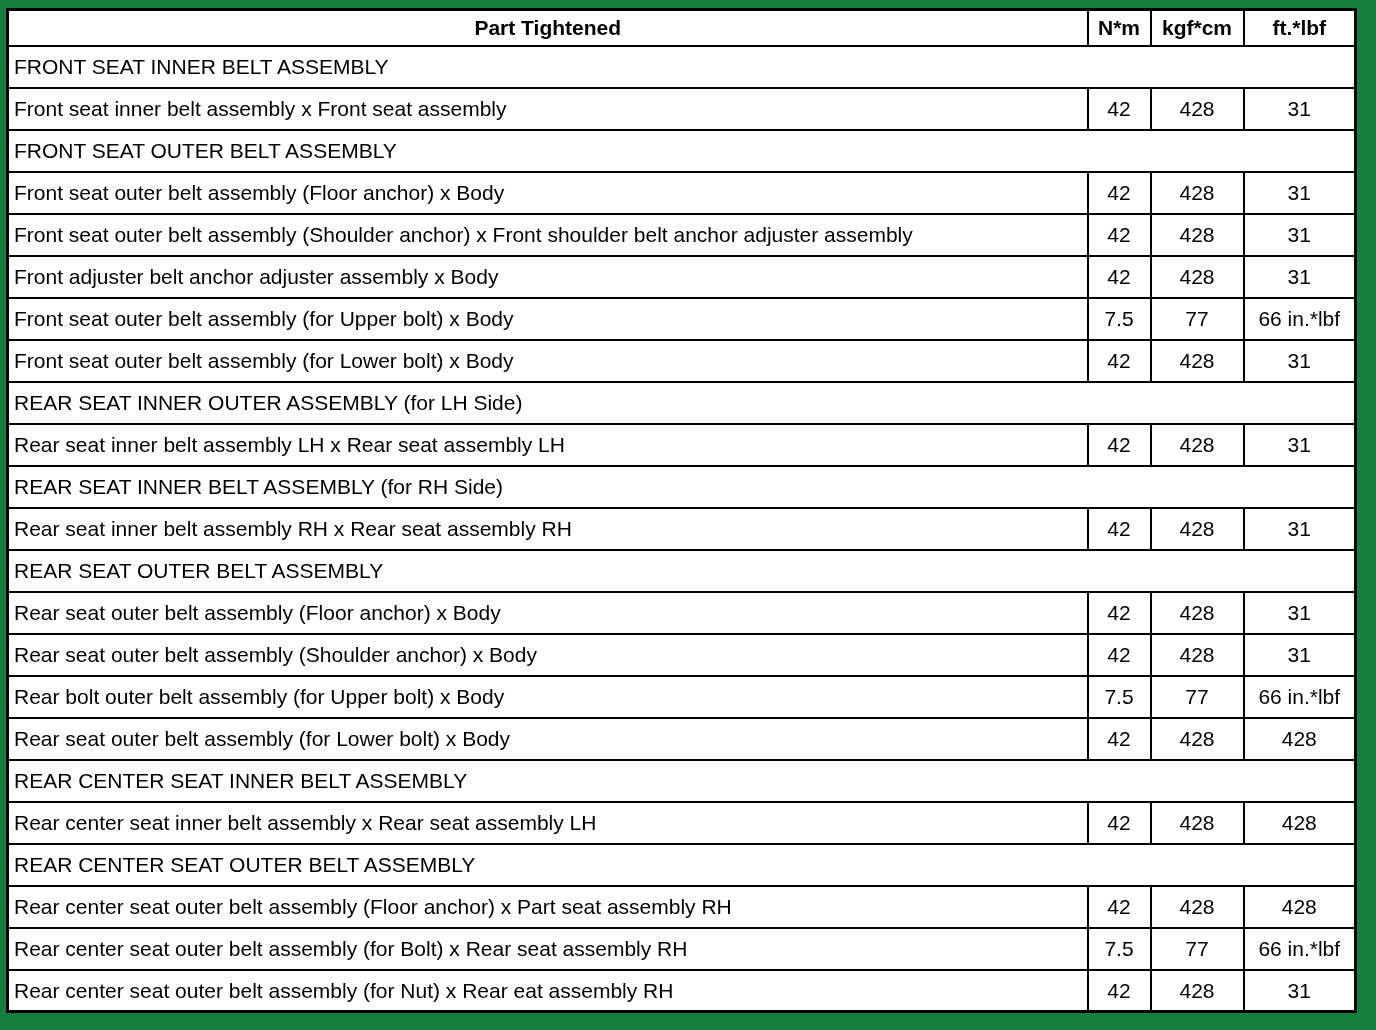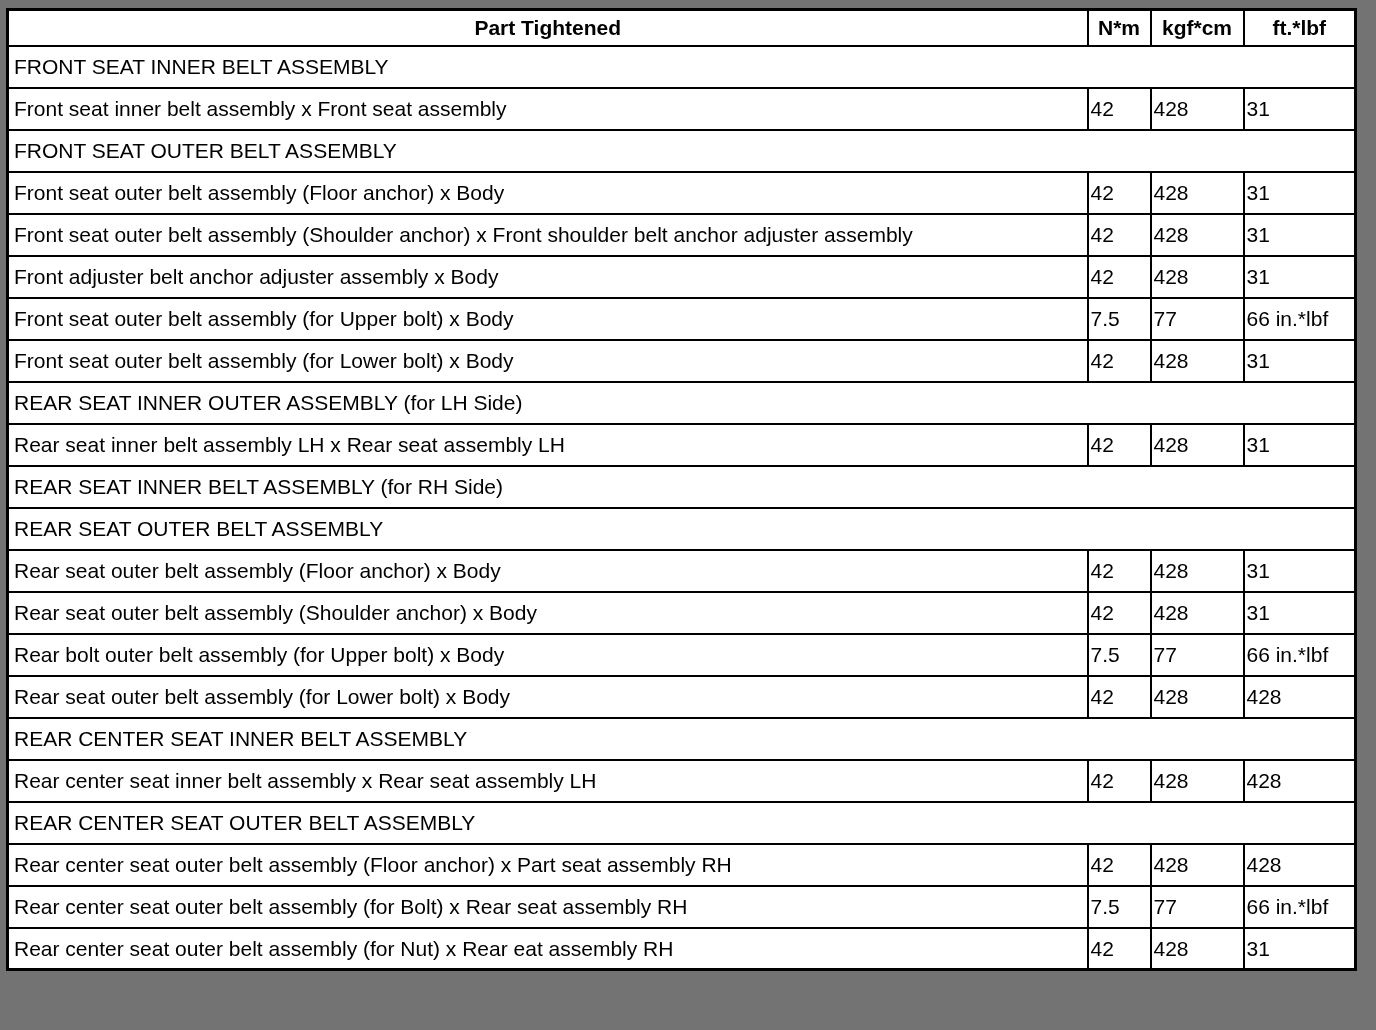--- a/index.html
+++ b/index.html
@@ -7,21 +7,21 @@
     margin: 0;
     padding: 0;
     background: #ffffff;
     font-family: "Liberation Sans", sans-serif;
     color: #000000;
   }
   .page {
     width: 1376px;
     height: 1030px;
     padding: 8px 20px 8px 6px;
-    background: #737373;
+    background: #15803d;
   }
   table.torque-table {
     border-collapse: collapse;
     width: 1348px;
     border: 3px solid #000000;
     table-layout: fixed;
   }
   .torque-table th,
   .torque-table td {
     border: 2px solid #000000;
@@ -35,21 +35,21 @@
   .torque-table thead th {
     font-weight: bold;
     text-align: center;
     height: 36px;
   }
   .torque-table tbody td {
     height: 42px;
     font-weight: normal;
   }
   td.part-cell { text-align: left; }
-  td.num-cell  { text-align: left; padding: 1px 2px; }
+  td.num-cell  { text-align: center; padding: 1px 2px; }
   td.section-cell { text-align: left; }
 </style>
 </head>
 <body>
 
 <div class="page">
   <table class="torque-table">
     <colgroup>
       <col style="width:1080px">
       <col style="width:63px">
@@ -113,20 +113,26 @@
         <tr>
           <td class="part-cell">Rear seat inner belt assembly LH x Rear seat assembly LH</td>
           <td class="num-cell">42</td>
           <td class="num-cell">428</td>
           <td class="num-cell">31</td>
         </tr>
         <tr>
           <td colspan="4" class="section-cell">REAR SEAT INNER BELT ASSEMBLY (for RH Side)</td>
         </tr>
         <tr>
+          <td class="part-cell">Rear seat inner belt assembly RH x Rear seat assembly RH</td>
+          <td class="num-cell">42</td>
+          <td class="num-cell">428</td>
+          <td class="num-cell">31</td>
+        </tr>
+        <tr>
           <td colspan="4" class="section-cell">REAR SEAT OUTER BELT ASSEMBLY</td>
         </tr>
         <tr>
           <td class="part-cell">Rear seat outer belt assembly (Floor anchor) x Body</td>
           <td class="num-cell">42</td>
           <td class="num-cell">428</td>
           <td class="num-cell">31</td>
         </tr>
         <tr>
           <td class="part-cell">Rear seat outer belt assembly (Shoulder anchor) x Body</td>

